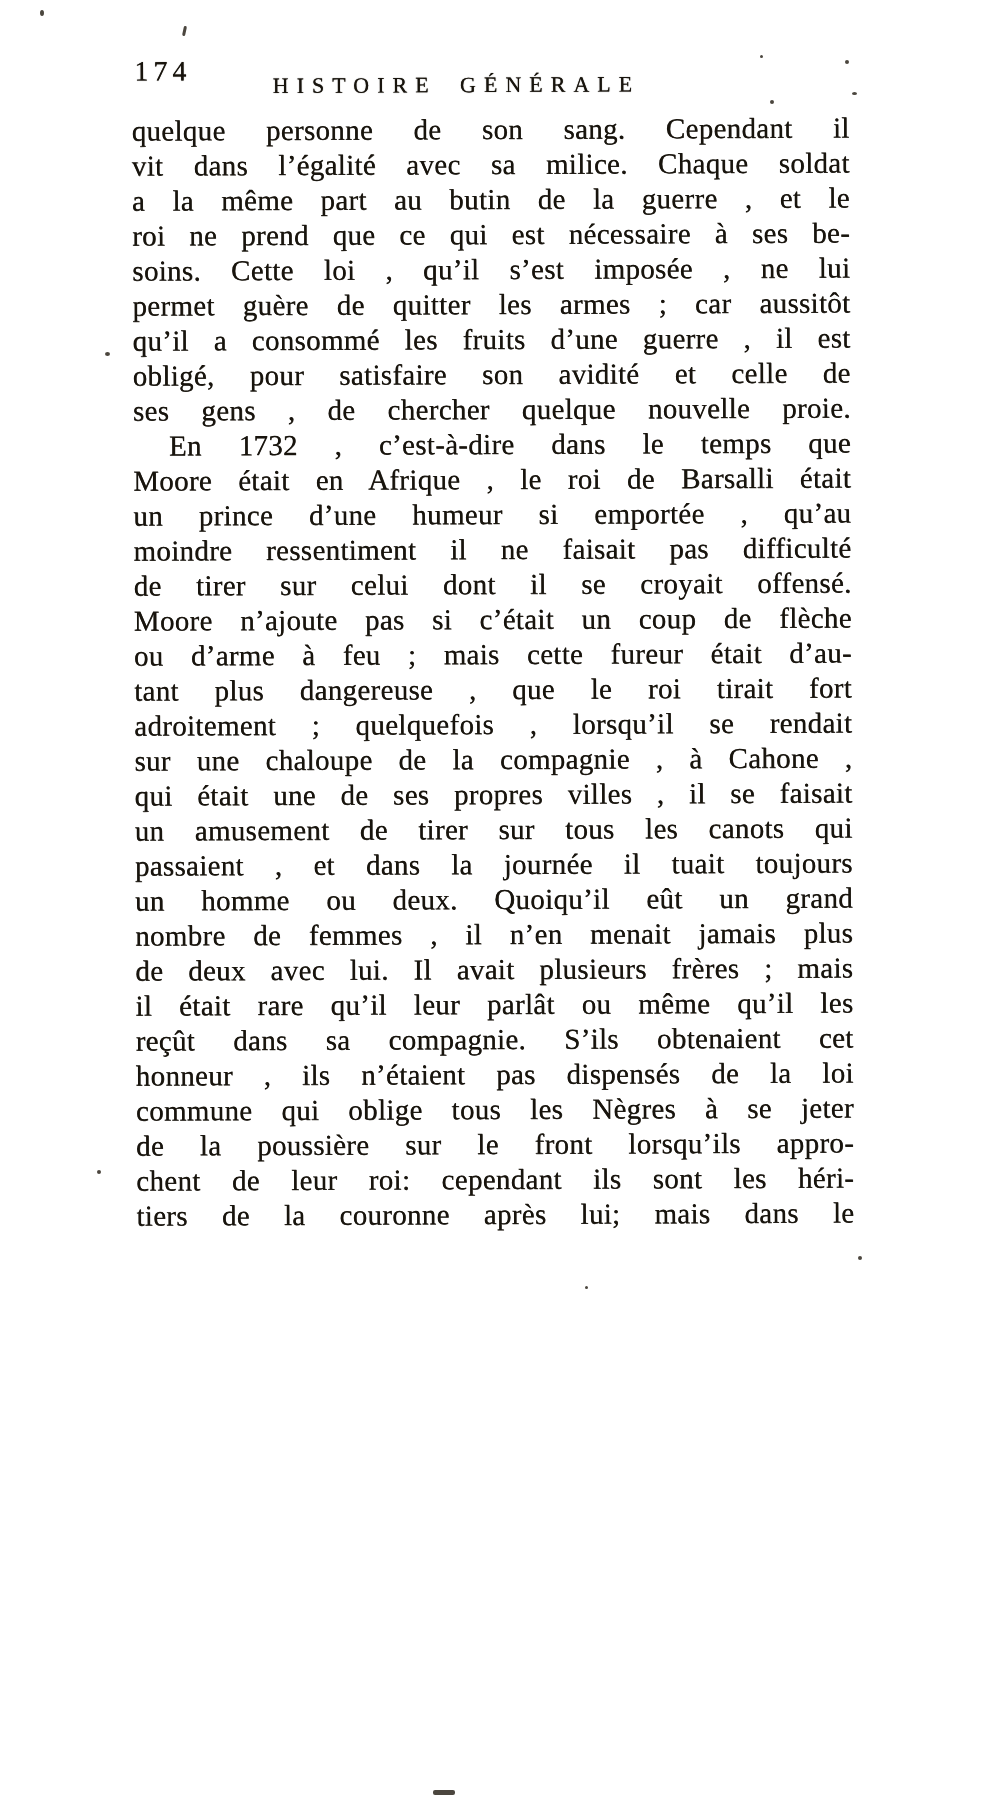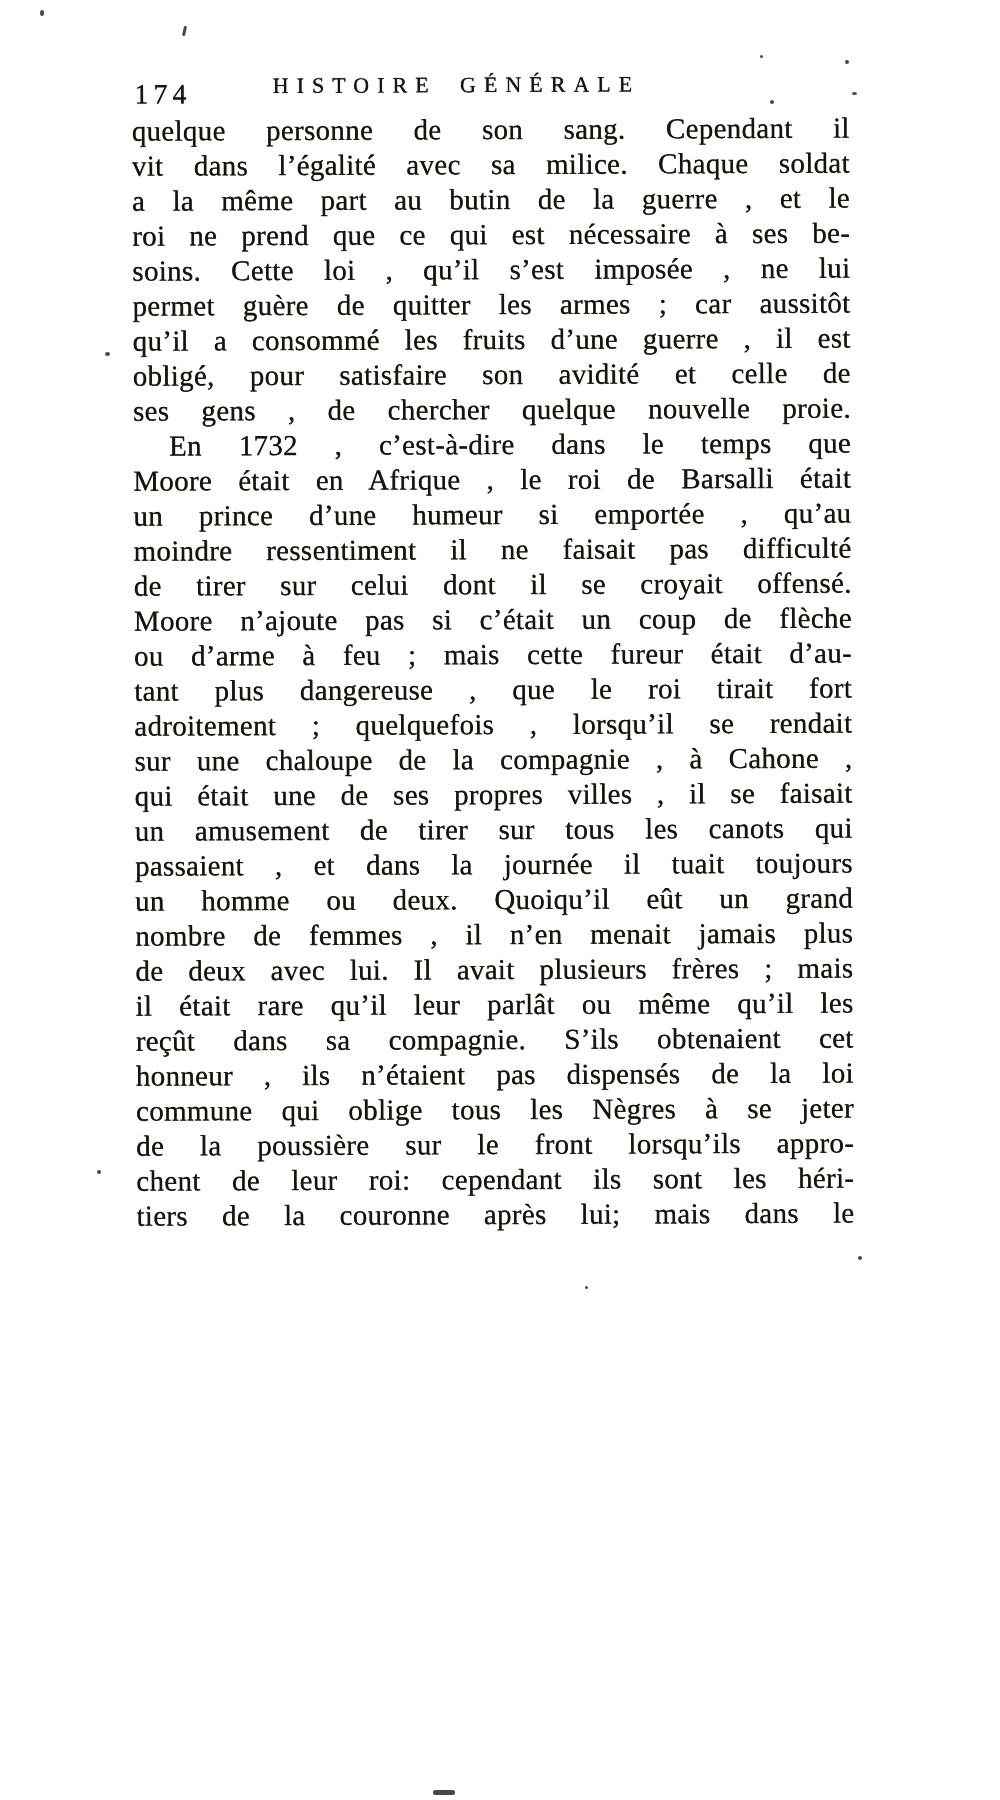--- a/index.html
+++ b/index.html
@@ -4,21 +4,21 @@
 <style>
   html, body { margin:0; padding:0; background:#ffffff; }
   .page {
     position:relative; width:1000px; height:1800px;
     background:#ffffff; overflow:hidden;
     font-family:"Liberation Serif","DejaVu Serif",serif;
     color:#18140d;
   }
   .scan { position:absolute; inset:0; transform:rotate(-0.25deg); }
   .page-number {
-    position:absolute; left:138px; top:77px;
+    position:absolute; left:138px; top:54px;
     font-size:28px; letter-spacing:5px;
     text-shadow:0 0 0.7px currentColor;
   }
   .running-title {
     position:absolute; left:0; top:72px; width:100%;
     text-align:center; transform:translateX(-40px);
     font-size:22px; letter-spacing:8px; word-spacing:10px;
     text-shadow:0 0 0.8px currentColor;
   }
   .text-block {

